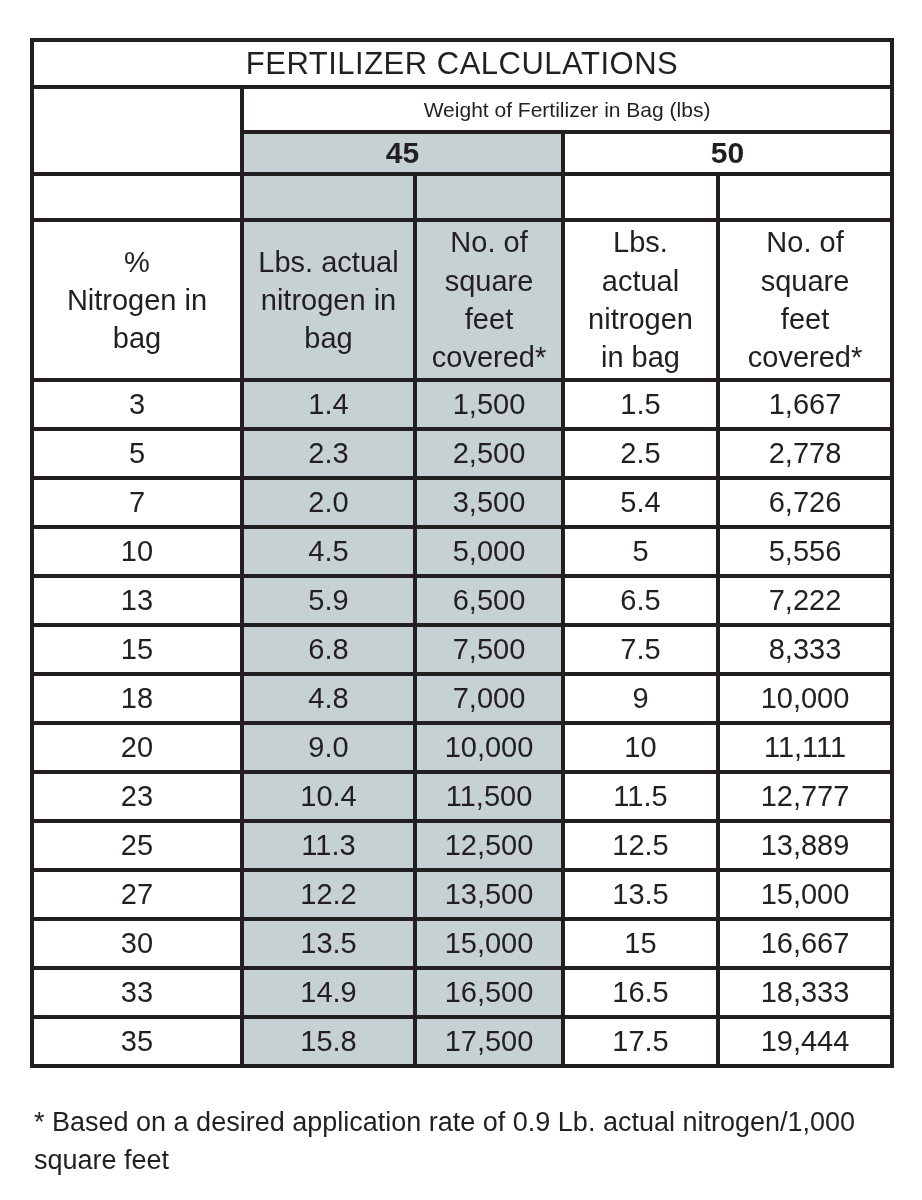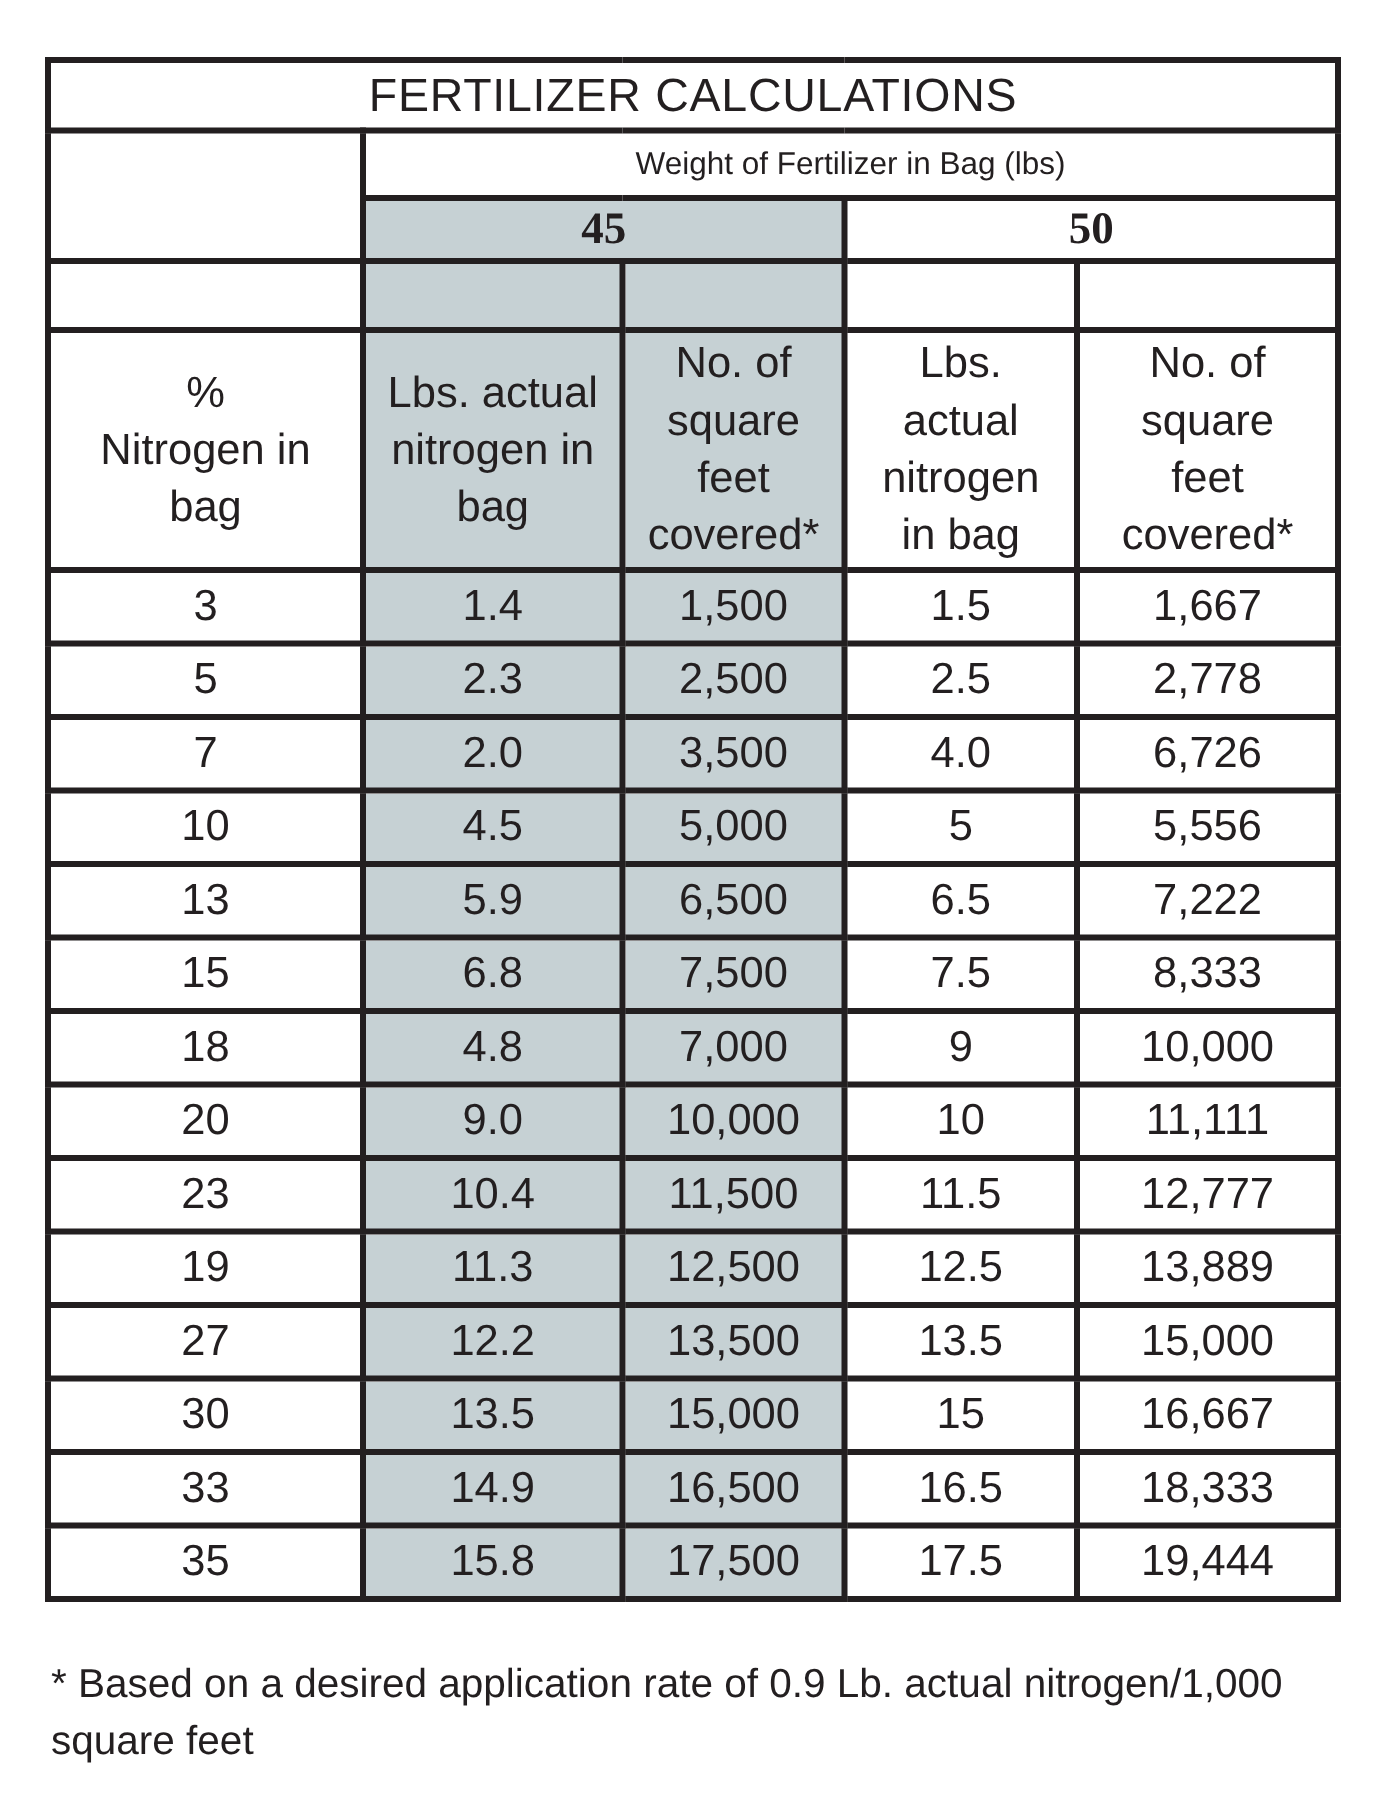--- a/index.html
+++ b/index.html
@@ -25,21 +25,21 @@
     overflow: hidden;
   }
   .shaded { background: var(--shaded, #c6d1d4); }
 
   tr.title-row   { height: 47px; }
   .title-cell    { font-size: 31px; letter-spacing: 0.5px; }
 
   tr.weight-row  { height: 45px; }
   .weight-cell   { font-size: 21px; }
 
-  tr.bag-row     { height: 42px; font-family: Liberation Serif, serif; }
+  tr.bag-row     { height: 42px; }
   .bag-weight    { font-size: 30px; font-weight: 700; }
 
   tr.spacer-row  { height: 46px; }
 
   tr.header-row  { height: 160px; }
   .col-header    { font-size: 29px; line-height: 1.32; white-space: pre-line; }
 
   tr.data-row    { height: 49px; }
   tr.data-row td { font-size: 29px; }
 
@@ -114,21 +114,21 @@
       <td>5</td>
       <td class="shaded">2.3</td>
       <td class="shaded">2,500</td>
       <td>2.5</td>
       <td>2,778</td>
     </tr>
     <tr class="data-row">
       <td>7</td>
       <td class="shaded">2.0</td>
       <td class="shaded">3,500</td>
-      <td>4.0</td>
+      <td>5.4</td>
       <td>6,726</td>
     </tr>
     <tr class="data-row">
       <td>10</td>
       <td class="shaded">4.5</td>
       <td class="shaded">5,000</td>
       <td>5</td>
       <td>5,556</td>
     </tr>
     <tr class="data-row">
@@ -160,21 +160,21 @@
       <td>11,111</td>
     </tr>
     <tr class="data-row">
       <td>23</td>
       <td class="shaded">10.4</td>
       <td class="shaded">11,500</td>
       <td>11.5</td>
       <td>12,777</td>
     </tr>
     <tr class="data-row">
-      <td>19</td>
+      <td>25</td>
       <td class="shaded">11.3</td>
       <td class="shaded">12,500</td>
       <td>12.5</td>
       <td>13,889</td>
     </tr>
     <tr class="data-row">
       <td>27</td>
       <td class="shaded">12.2</td>
       <td class="shaded">13,500</td>
       <td>13.5</td>

